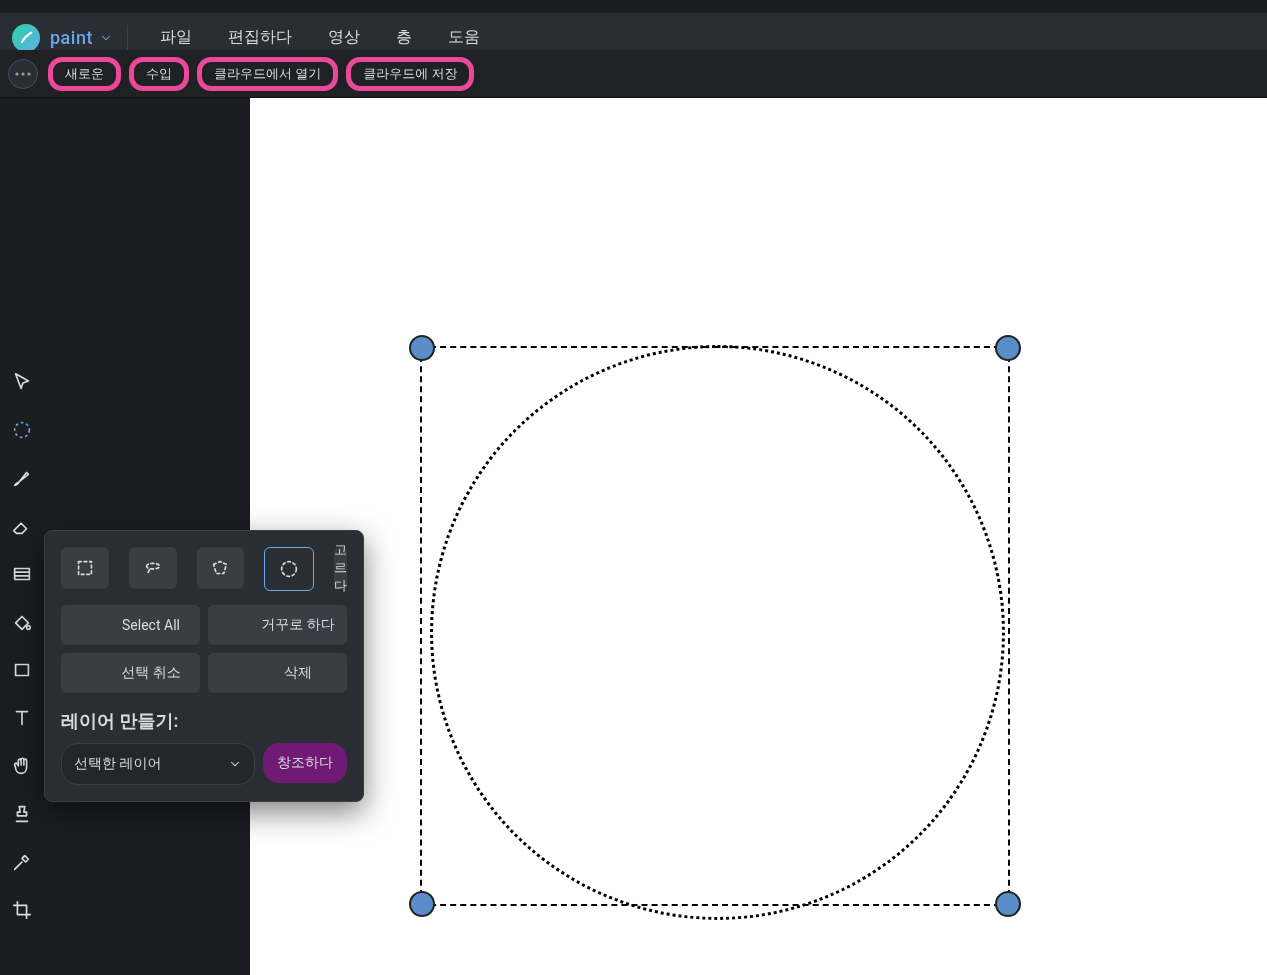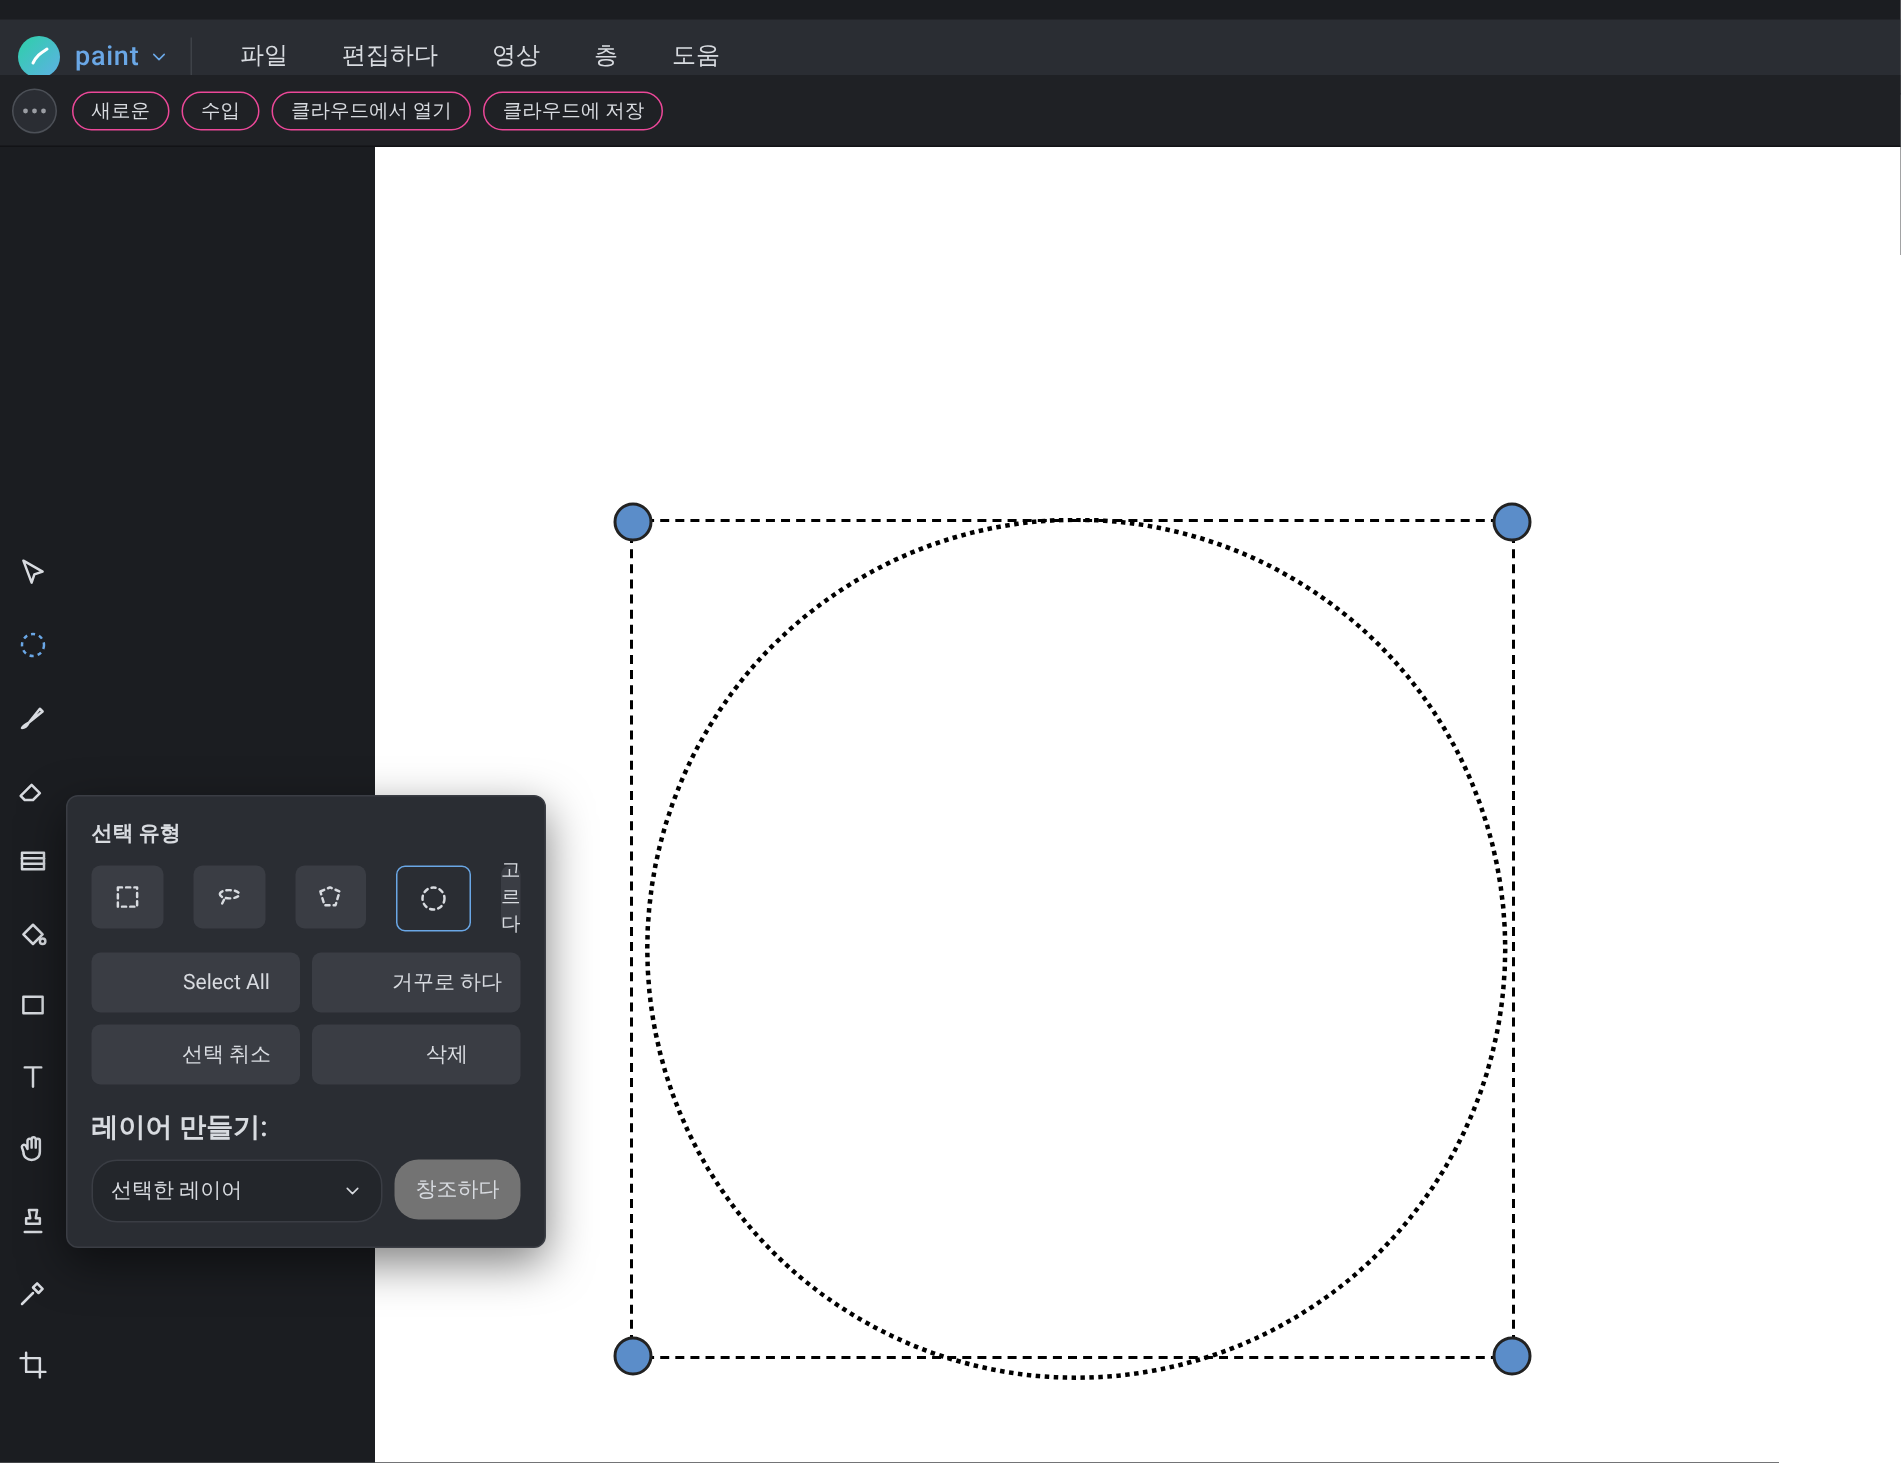--- a/index.html
+++ b/index.html
@@ -77,21 +77,21 @@
     width: 28px; height: 28px;
     border-radius: 50%;
     border: 1px solid #4c5057;
     display: flex;
     align-items: center;
     justify-content: center;
     margin-right: 6px;
     background: #2a2d33;
   }
   .pill {
-    border: 1px solid #ec4899;
+    border: 5px solid #ec4899;
     border-radius: 14px;
     padding: 3px 12px;
     font-size: 13px;
     color: #d8dbe0;
     margin: 0 4px;
     background: transparent;
   }
 
   
   .toolrail {
@@ -250,21 +250,21 @@
     border-radius: 17px;
     display: flex;
     align-items: center;
     padding: 0 12px;
     justify-content: space-between;
     font-size: 14px;
   }
   .create-btn {
     height: 40px;
     padding: 0 14px;
-    background: #737373;
+    background: #701a75;
     border-radius: 16px;
     display: flex;
     align-items: center;
     font-size: 14px;
   }
 
   svg { display: block; }
   .stroke-ico { stroke: #d8dbe0; fill: none; stroke-width: 1.8; stroke-linecap: round; stroke-linejoin: round; }
   .dots { fill: #9a9da3; }
 </style>
@@ -380,21 +380,20 @@
     <div class="sel-rect">
       <div class="sel-handle h-tl"></div>
       <div class="sel-handle h-tr"></div>
       <div class="sel-handle h-bl"></div>
       <div class="sel-handle h-br"></div>
     </div>
   </div>
 </div>
 
 <div class="popover">
-  <div class="popover-title">선택 유형</div>
 
   <div class="sel-type-row">
     <div class="sel-type">
       <svg viewBox="0 0 24 24">
           <rect x="5" y="5" width="14" height="14" stroke-dasharray="3 3" class="stroke-ico"></rect>
         </svg>
     </div>
     <div class="sel-type">
       <svg viewBox="0 0 24 24">
           <path d="M5 10c0-4 14-4 14 0s-14 4-14 0z M8 14l-2 4" stroke-dasharray="3 3" class="stroke-ico"></path>

